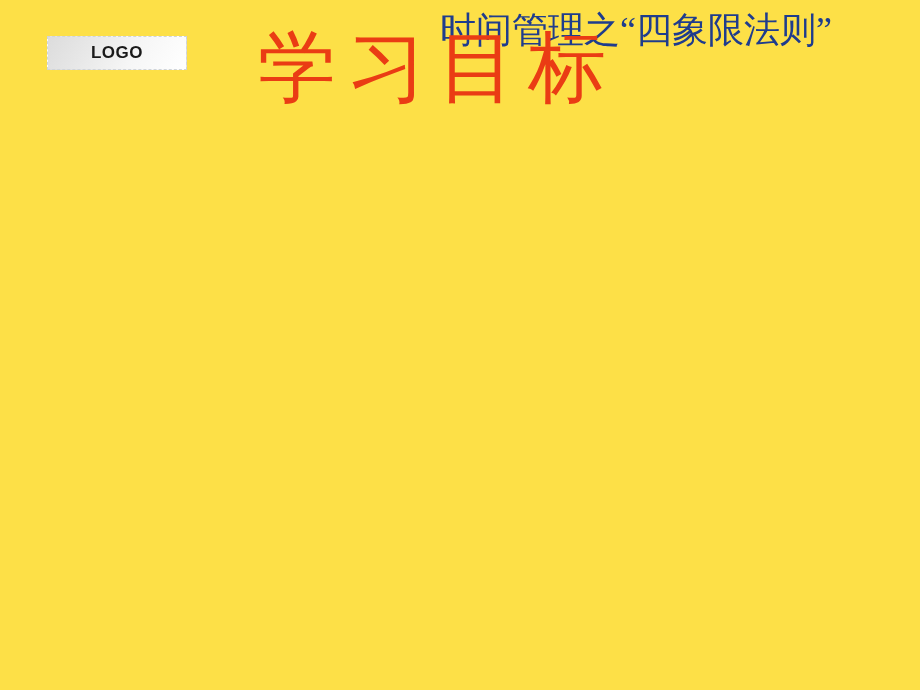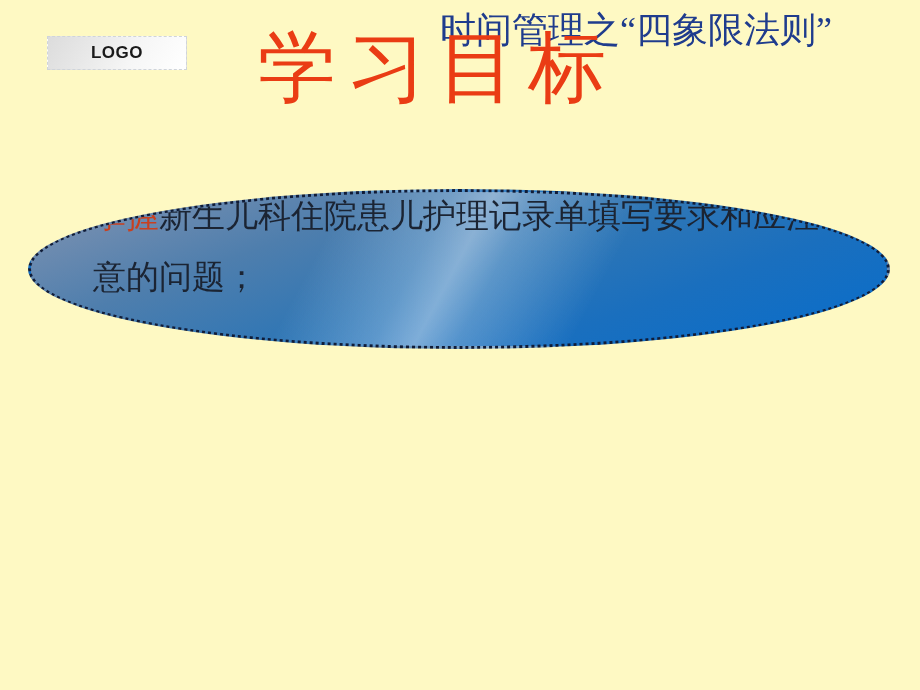--- a/index.html
+++ b/index.html
@@ -99,29 +99,24 @@
     line-height: 1.85;
     color: #1b2433;
     font-family: "Liberation Serif", "DejaVu Serif", serif;
     letter-spacing: 0px;
   }
   #goal-text .accent { color: #c9401f; }
 </style>
 </head>
 <body>
 
-<div id="slide" style="background: #fef9c3;">
+<div id="slide" style="background: #fde047;">
 
   <div id="logo-box">
     <span id="logo-text">LOGO</span>
   </div>
 
   <div id="title-secondary" style="color: rgb(31, 60, 141);">时间管理之“四象限法则”</div>
 
   <div id="title-main" style="color: rgb(234, 60, 20);">学习目标</div>
 
-  <div id="goal-oval" style="border-color: rgb(16, 28, 56); border-style: dotted;">
-    <div id="goal-text" style="color: rgb(27, 36, 51);">
-      <span class="accent" style="color: rgb(201, 64, 31);">掌握</span><span>新生儿科住院患儿护理记录单填写要求和应注意的问题；</span>
-    </div>
-  </div>
 
 </div>
 
 </body></html>

